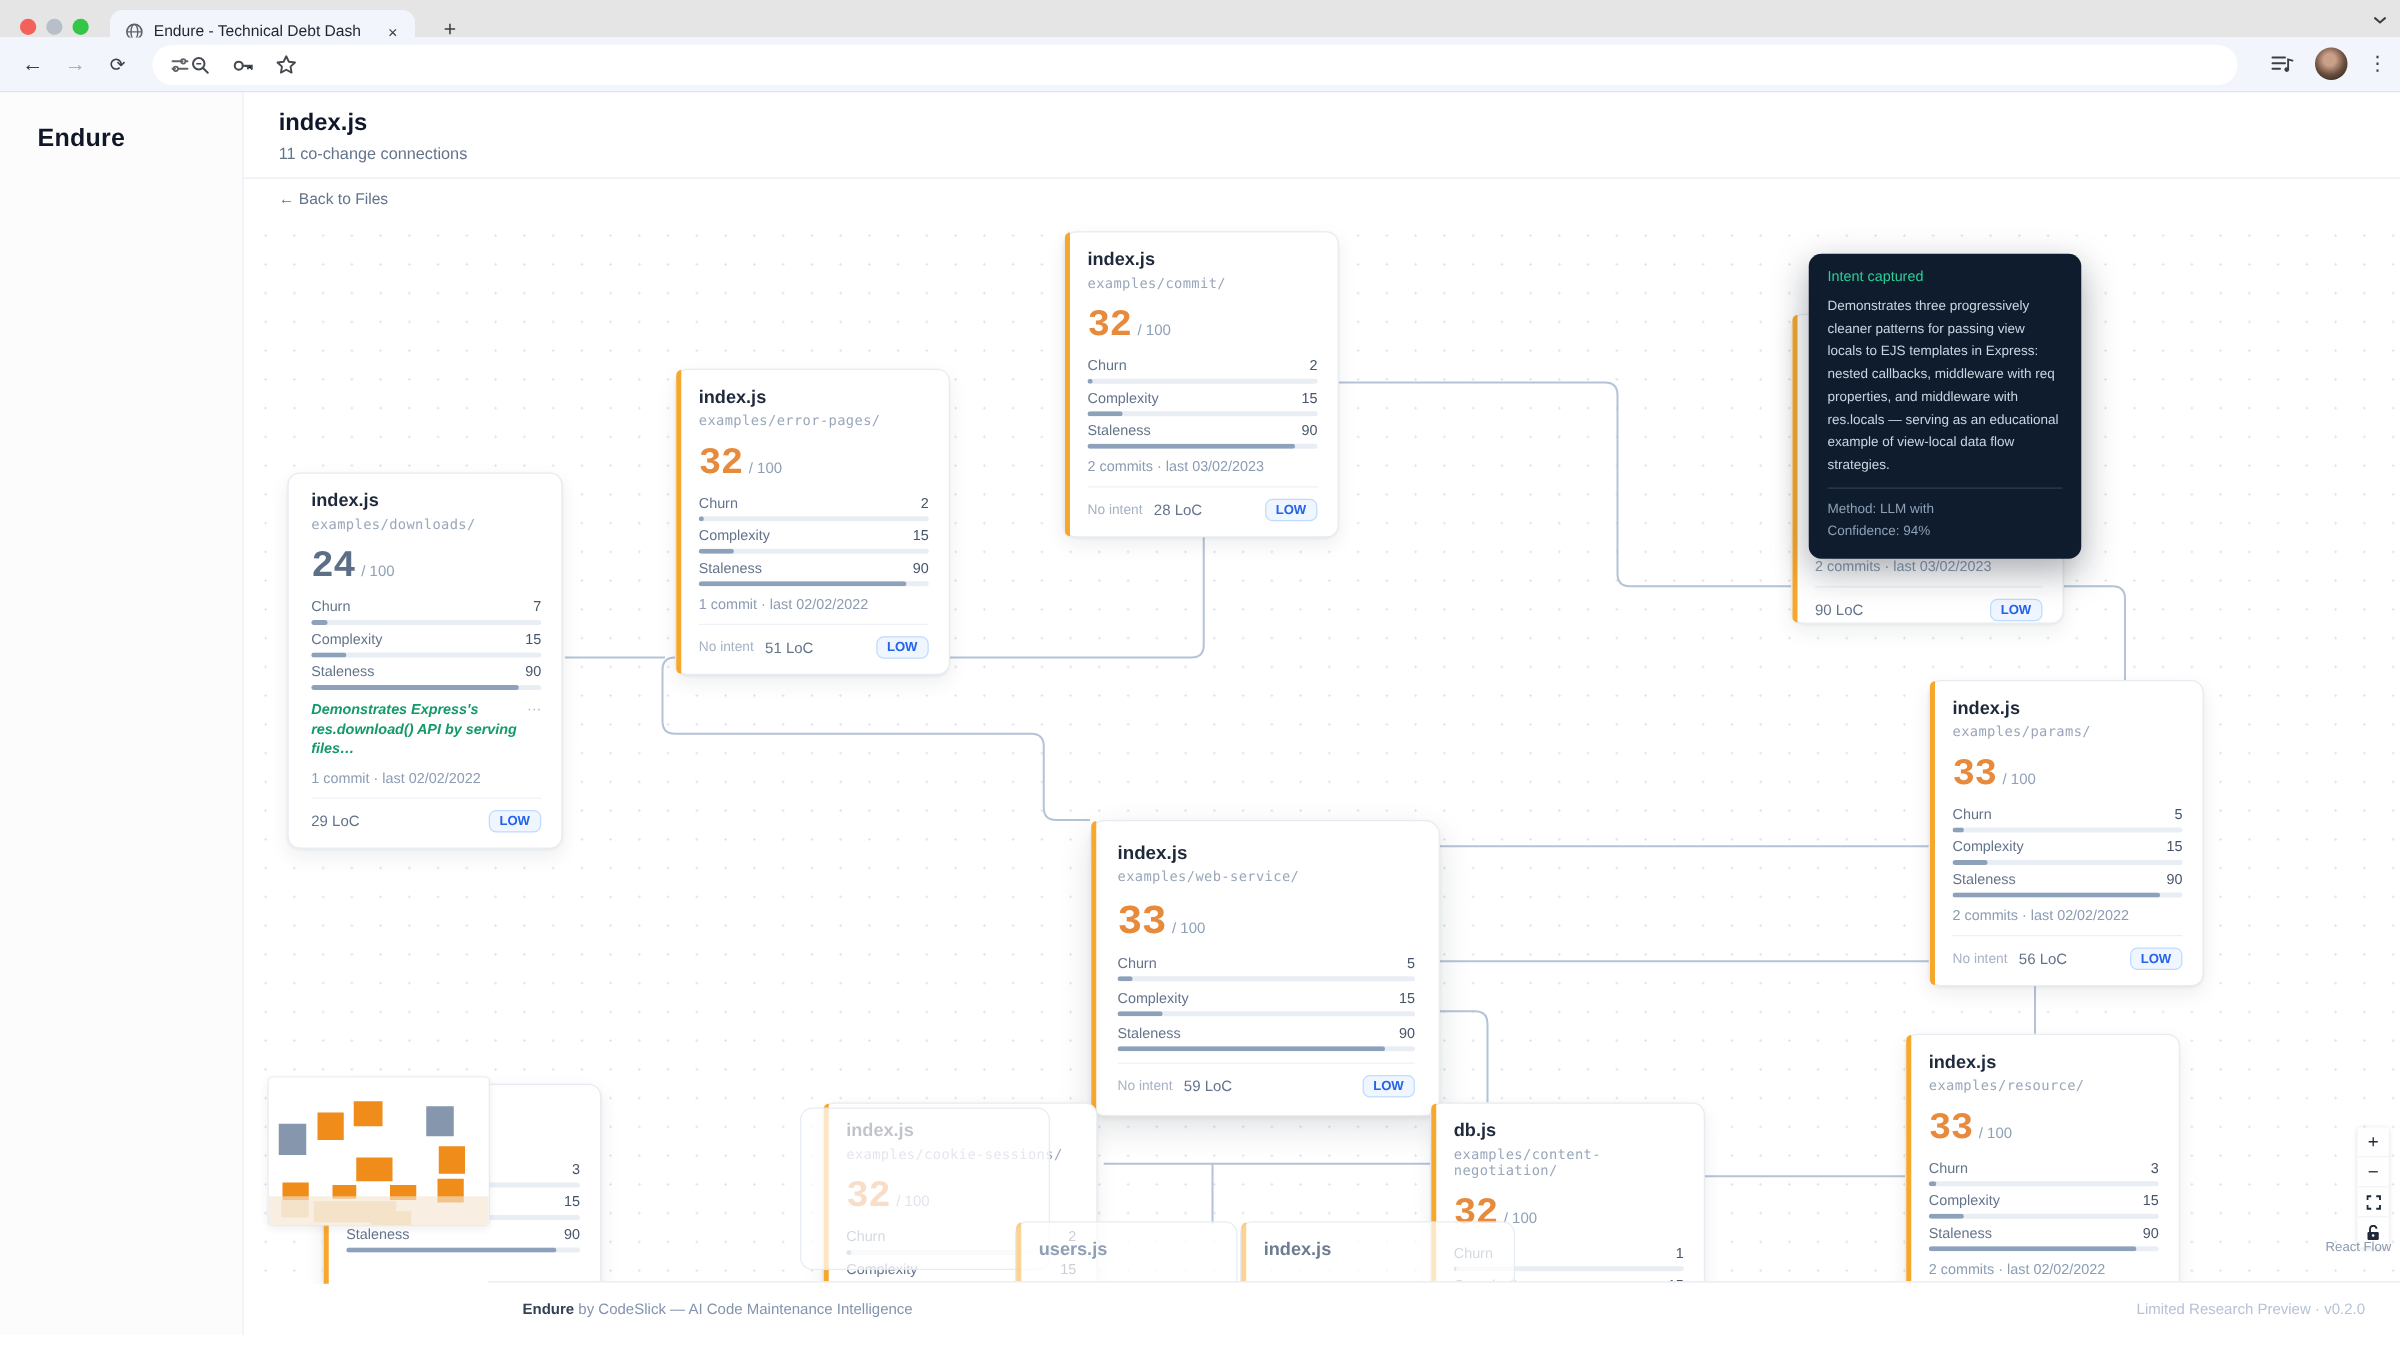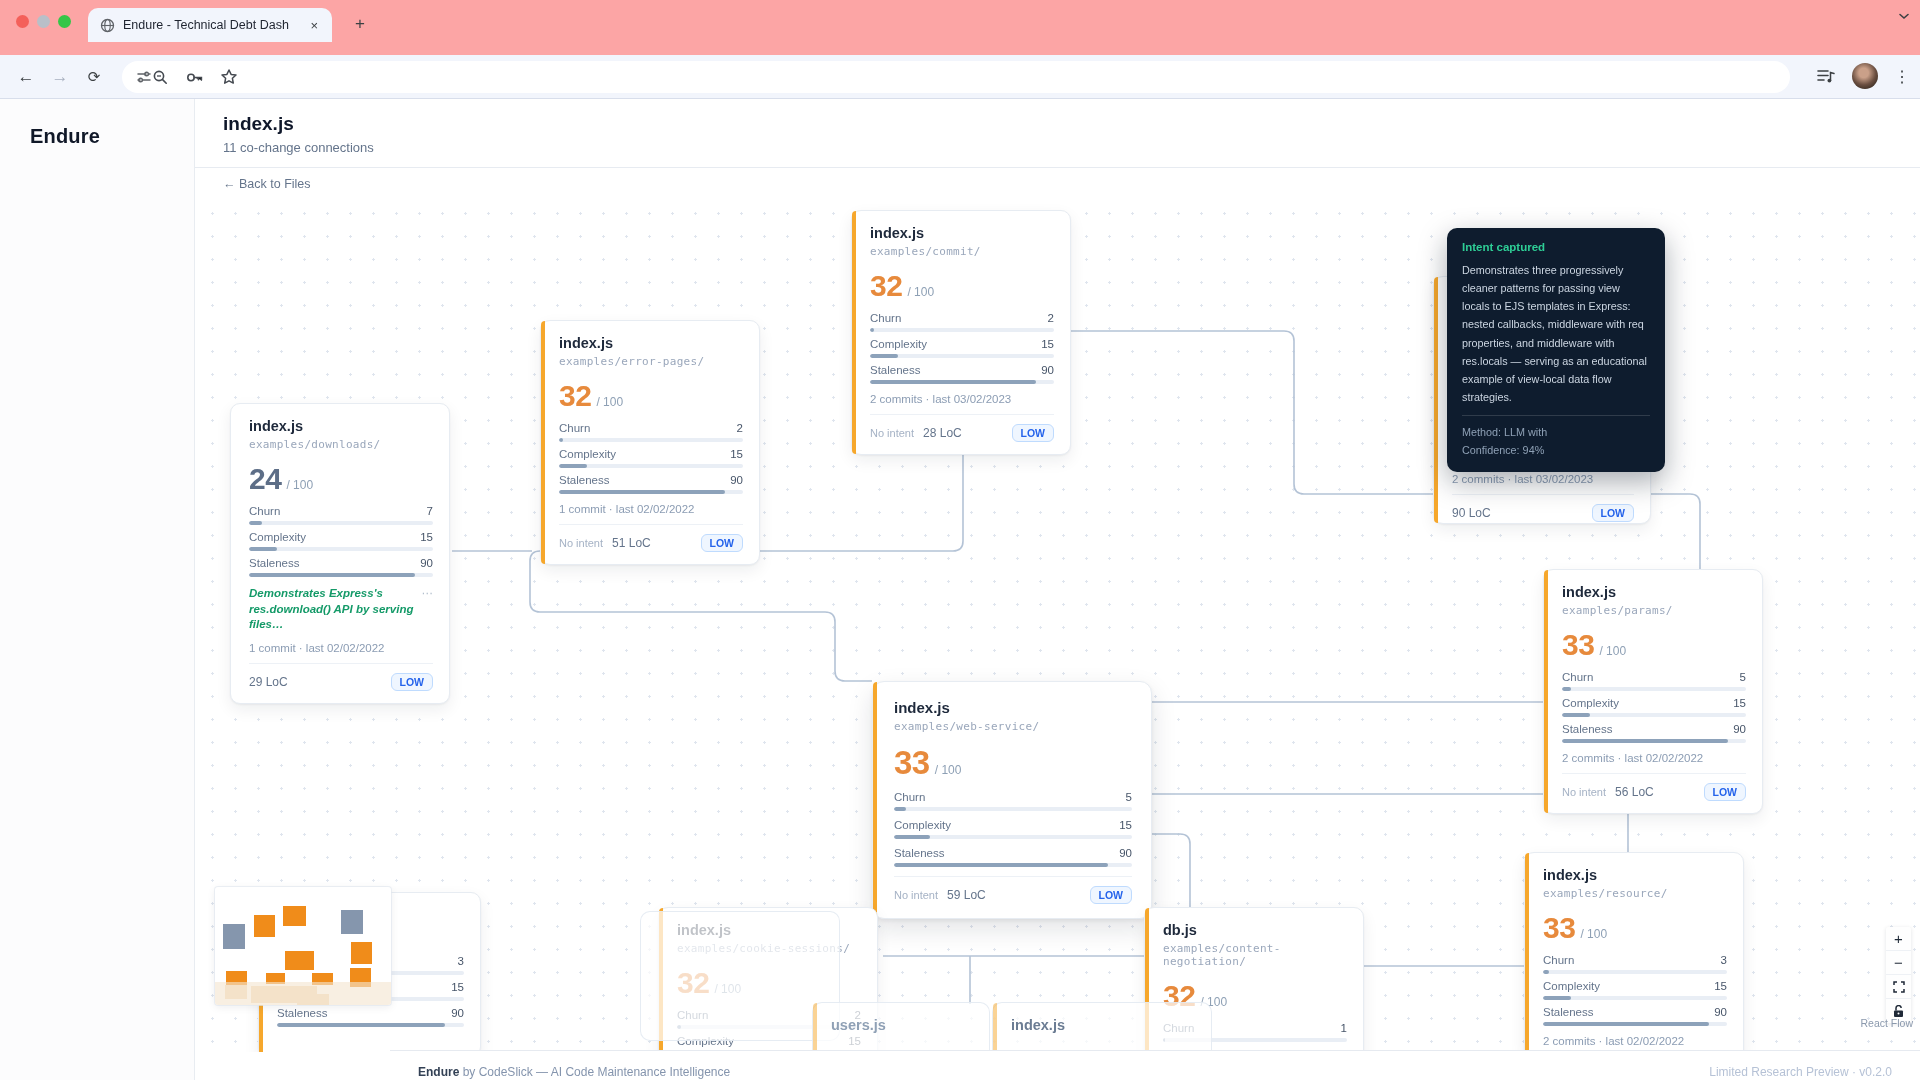--- a/index.html
+++ b/index.html
@@ -1,19 +1,19 @@
 <!DOCTYPE html>
 <html><head>
 <meta charset="utf-8">
 <style>
   * { margin:0; padding:0; box-sizing:border-box; }
   html,body { width:1920px; height:1080px; overflow:hidden; font-family:"Liberation Sans",sans-serif; background:#fff; }
 
   
-  .tabstrip { position:relative; height:55px; background:#fca5a5; }
+  .tabstrip { position:relative; height:30px; background:#e5e5e5; }
   .traffic { position:absolute; top:15px; left:16px; display:flex; gap:8px; }
   .traffic span { width:13px; height:13px; border-radius:50%; display:block; }
   .t-red{background:#f4605a;} .t-yel{background:#b9bfc8;} .t-grn{background:#35c648;}
   .tab { position:absolute; left:88px; top:8px; width:244px; height:34px; background:#f2f5fc; border-radius:10px 10px 0 0; display:flex; align-items:center; padding:0 10px 0 12px; }
   .tab-title { flex:1; font-size:12.5px; color:#1f2430; white-space:nowrap; overflow:hidden; margin-left:8px; }
   .tab-close { font-size:13px; color:#3c4043; padding:0 4px; cursor:pointer; }
   .newtab { position:absolute; left:346px; top:10px; font-size:17px; color:#3c4043; width:28px; height:28px; text-align:center; line-height:27px; border-radius:50%; }
   .win-chevron { position:absolute; right:10px; top:12px; }
   .toolbar { position:relative; height:44px; background:#f2f5fc; border-bottom:1px solid #d8deeb; }
   .nav-ic { position:absolute; top:10px; width:24px; height:24px; display:flex; align-items:center; justify-content:center; font-size:17px; color:#3c4043; border-radius:50%; }
@@ -45,21 +45,21 @@
   .edges { position:absolute; left:0; top:0; }
   .edges path { stroke:#b4c3d6; stroke-width:1.6; fill:none; }
 
   .card { position:absolute; background:#fff; border:1px solid #e7ecf2; border-radius:10px;
     box-shadow:0 1px 2px rgba(15,23,42,.05), 0 6px 16px rgba(15,23,42,.07); }
   .card.amber::before { content:""; position:absolute; left:0; top:0; bottom:0; width:4px; background:#f6a72c; border-radius:9px 0 0 9px; }
   .card-body { padding:14px 16px 12px 18px; }
   .c-title { font-size:14.5px; font-weight:700; color:#1e293b; }
   .c-path { font-family:"DejaVu Sans Mono",monospace; font-size:11px; color:#9aa7bb; margin-top:4px; letter-spacing:.3px; }
   .c-score { margin:11px 0 9px; }
-  .score-num { font-size:30px; font-weight:800; color:#e78a3c; letter-spacing:-.5px; }
+  .score-num { font-size:30px; font-weight:800; color:#e78a3c; letter-spacing:-.5px;font-family:Liberation Mono, monospace; }
   .score-num.slate { color:#5d6e87;margin-top:44px; }
   .score-den { font-size:12px; color:#8ea0b5; margin-left:5px; }
   .m-row { display:flex; justify-content:space-between; font-size:11.5px; color:#64748b; margin-top:6px; }
   .m-val { color:#475569; }
   .m-bar { height:4px; background:#e9eef5; border-radius:3px; margin-top:4px; overflow:hidden; }
   .m-fill { height:100%; background:#8da2ba; border-radius:3px; }
   .c-intent { display:flex; gap:6px; margin-top:9px; font-size:11.5px; font-style:italic; font-weight:600; color:#149a68; line-height:1.35; }
   .intent-dots { color:#b3bfcd; font-style:normal; font-weight:400; flex:none; cursor:pointer; }
   .c-commits { font-size:11.5px; color:#8b9cb3; margin-top:9px; }
   .c-foot { display:flex; align-items:center; gap:9px; border-top:1px solid #edf1f6; margin-top:9px; padding-top:9px; }
@@ -76,21 +76,21 @@
   .card.partial .c-intent { margin-top:0; }
   .card.peek .card-body { padding-top:56px; }
   .card.ghost { background:rgba(255,255,255,.72); border-color:rgba(224,231,240,.8); box-shadow:none; }
   .card.ghost .c-title { color:#8fa0b5; }
   .card.ghost.amber::before { background:rgba(246,167,44,.5); }
   .card.ghost2 .c-title { color:#6b7c93; }
 
   
   .tooltip { position:absolute; width:218px; background:#0e1c2e; border-radius:10px; padding:13px 15px 12px;
     box-shadow:0 10px 28px rgba(10,20,35,.35); z-index:60; }
-  .tt-title { font-size:11.5px; font-weight:700; color:#2ece96; }
+  .tt-title { font-size:11.5px; font-weight:400; color:#2ece96; }
   .tt-body { font-size:10.8px; color:#cbd5e1; line-height:1.68; margin-top:8px; }
   .tt-rule { border-top:1px solid rgba(255,255,255,.14); margin:9px 0 7px; }
   .tt-meta { font-size:10.8px; color:#8ea0b5; line-height:1.7; }
 
   
   .minimap { position:absolute; width:176px; height:118px; background:#fff; border-radius:3px; z-index:40;
     box-shadow:0 0 0 1px rgba(226,232,240,.7), 0 2px 8px rgba(15,23,42,.08); overflow:hidden; }
   .mm-node { position:absolute; }
   .mm-mask { position:absolute; left:0; right:0; bottom:0; height:23px; background:rgba(243,229,208,.62); }
 

